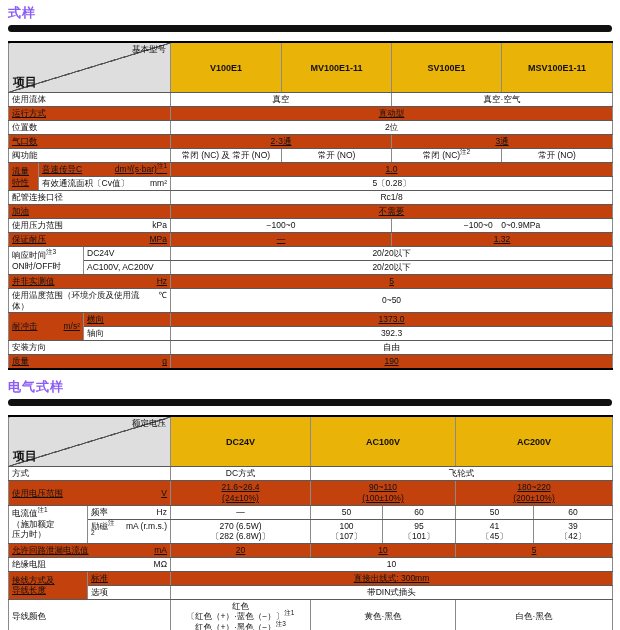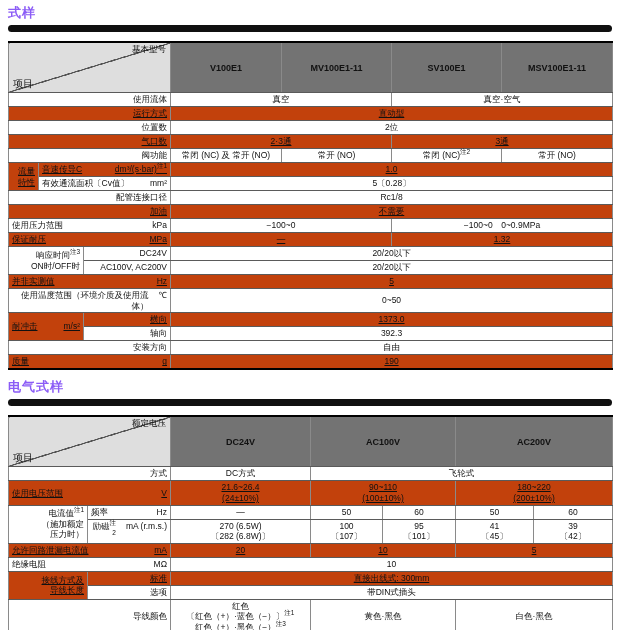--- a/index.html
+++ b/index.html
@@ -16,37 +16,37 @@
     width:604px; height:7px; margin:0 0 9px 8px;
     background:#101010; border-radius:4px;
   }
   table {
     border-collapse:collapse; table-layout:fixed;
     width:604px; margin-left:8px;
     border-top:2px solid #000; border-bottom:2px solid #000;
   }
   th, td { border:1px solid #8a8a8a; border-top-color:#5a5a5a; border-bottom-color:#5a5a5a; }
   thead th {
-    background:#737373; font-size:9px; font-weight:bold;
+    background:#eab308; font-size:9px; font-weight:bold;
     height:25px; text-align:center; vertical-align:middle; padding:0 2px;
   }
   thead th.corner { position:relative; padding:12px;
     background-color:#dedede;
     background-image:linear-gradient(to bottom right,
       transparent calc(50% - 0.7px), #555 calc(50% - 0.7px),
       #555 calc(50% + 0.7px), transparent calc(50% + 0.7px));
   }
   .c-top { position:absolute; top:1px; right:4px; font-size:8.5px; font-weight:normal; }
-  .c-bot { position:absolute; bottom:1px; left:4px; font-size:10px; font-weight:normal; }
+  .c-bot { position:absolute; bottom:1px; left:4px; font-size:12px; font-weight:bold; }
   tbody td {
     font-size:8.5px; line-height:1.25; padding:1px 3px;
     height:11px; text-align:center; vertical-align:middle;
     background:#ffffff;
   }
-  tbody td.lbl { text-align:right;margin-top:8px; }
+  tbody td.lbl { text-align:left;margin-top:8px; }
   tbody tr.shade td { background:#c2410c;text-decoration:underline; }
   tbody td.grad { background:linear-gradient(to bottom, #e9e9e9 50%, #ffffff 50%); }
   tbody td.wht { background:#ffffff; }
   .uwrap { display:flex; justify-content:space-between; align-items:baseline; gap:10px; }
   .unit { white-space:nowrap; }
   sup { font-size:6.5px; line-height:0; }
   .notes { margin:4px 0 10px 10px; font-size:8.5px; line-height:1.35; }
   .notes .nrest { padding-left:13px; }
   .sect2 { margin-top:8px; }
 </style>

